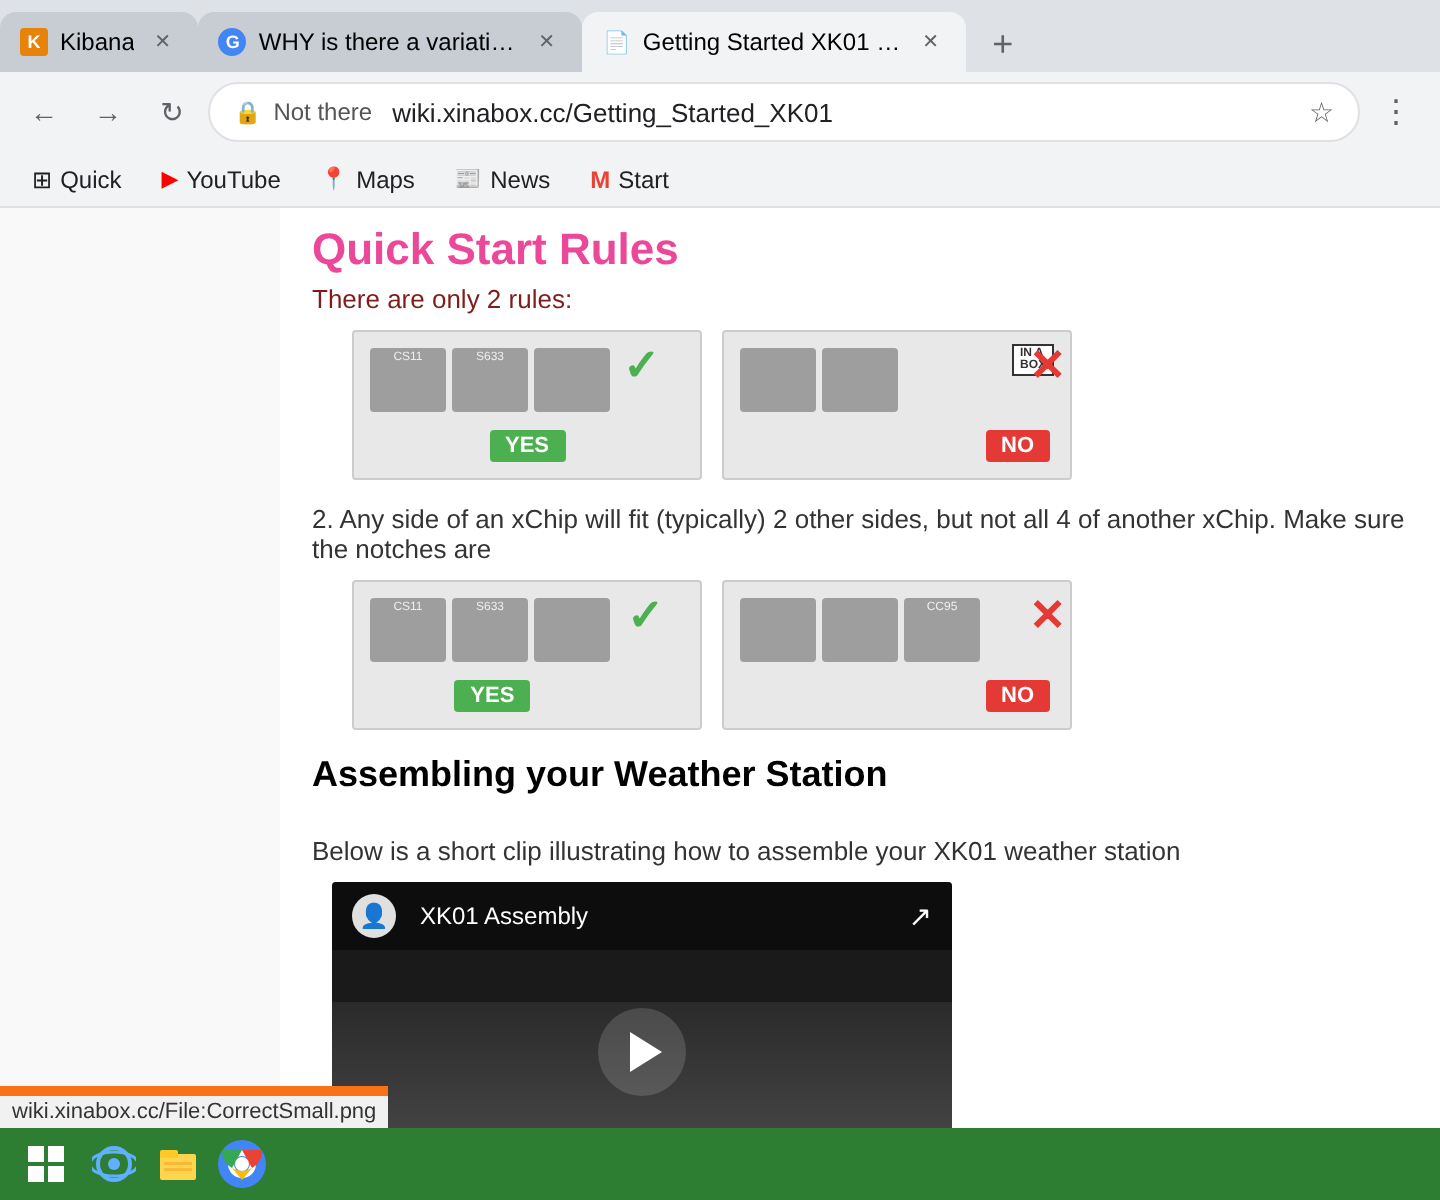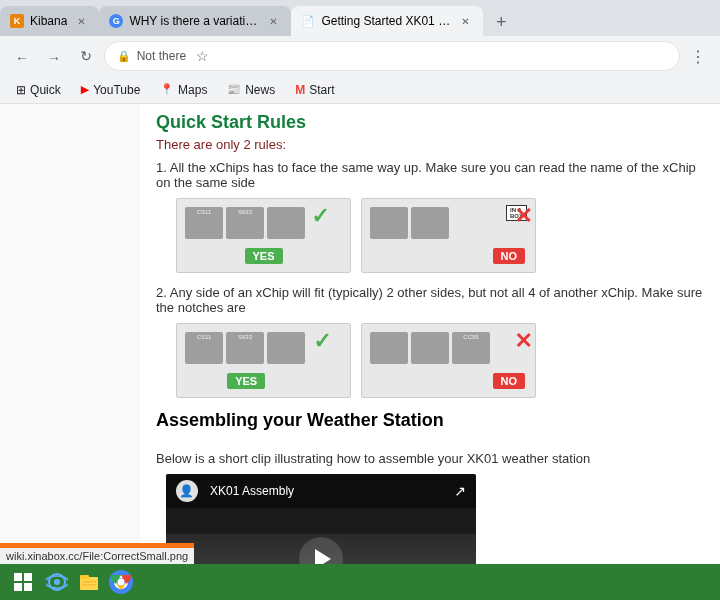--- a/index.html
+++ b/index.html
@@ -150,23 +150,23 @@
       display: flex;
     }
     .left-gutter { width: 140px; background: #f9f9f9; flex-shrink: 0; }
     .main-content {
       flex: 1;
       padding: 8px 16px;
       overflow: hidden;
     }
 
     .section-title {
-      font-size: 18px;
+      font-size: 22px;
       font-weight: bold;
-      color: #15803d;
+      color: #ec4899;
       margin-bottom: 4px;
     }
     .section-intro {
       font-size: 13px;
       color: #7f1d1d;
       margin-bottom: 8px;
     }
     .rule-item {
       font-size: 13px;
       color: #333;
@@ -376,20 +376,21 @@
       <div class="tab-new">+</div>
     </div>
 
     <div class="nav-bar">
       <button class="nav-btn">←</button>
       <button class="nav-btn">→</button>
       <button class="nav-btn">↻</button>
       <div class="address-bar">
         <span class="lock-icon">🔒</span>
         <span style="font-size:12px; color:#555; margin-right:4px;">Not there</span>
+        <span class="address-text">wiki.xinabox.cc/Getting_Started_XK01</span>
         <span class="star-icon">☆</span>
       </div>
       <button class="nav-menu-btn">⋮</button>
     </div>
 
     <div class="bookmarks-bar">
       <div class="bookmark-item">
         <span style="font-size:12px;">⊞</span>
         <span>Quick</span>
       </div>
@@ -412,24 +413,20 @@
     </div>
   </div>
 
   <div class="page-content">
     <div class="left-gutter"></div>
     <div class="main-content">
 
       <h2 class="section-title">Quick Start Rules</h2>
       <p class="section-intro">There are only 2 rules:</p>
 
-      <div class="rule-item">
-        <span>1. </span>
-        <span>All the xChips has to face the same way up. Make sure you can read the name of the xChip on the same side</span>
-      </div>
       <div class="rule-images">
 
         <div class="rule-img-box">
 
           <div style="display:flex; gap:3px; padding:4px; position:absolute; top:4px; left:4px;">
             <div style="background:#9e9e9e; width:38px; height:32px; border-radius:2px; position:relative;">
               <div style="font-size:6px; color:#eee; text-align:center; padding-top:2px;">CS11</div>
             </div>
             <div style="background:#9e9e9e; width:38px; height:32px; border-radius:2px;">
               <div style="font-size:6px; color:#eee; text-align:center; padding-top:2px;">S633</div>

